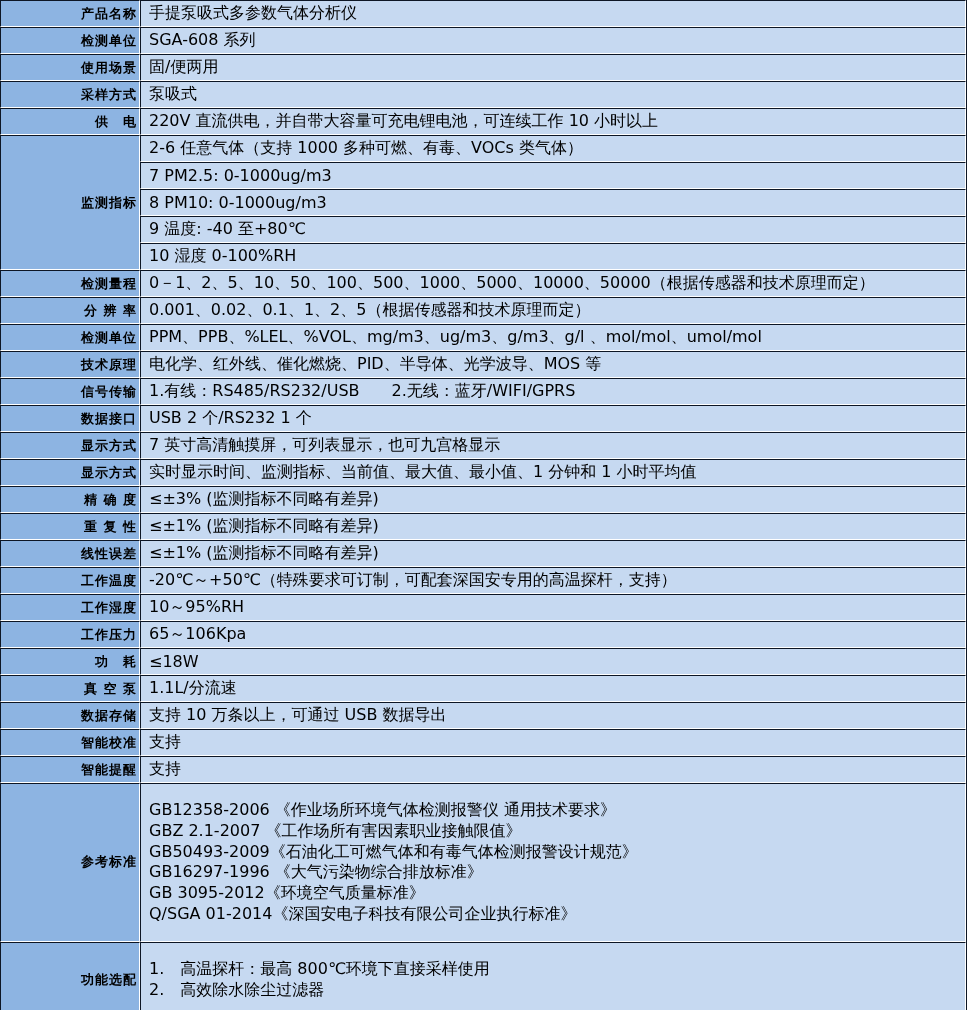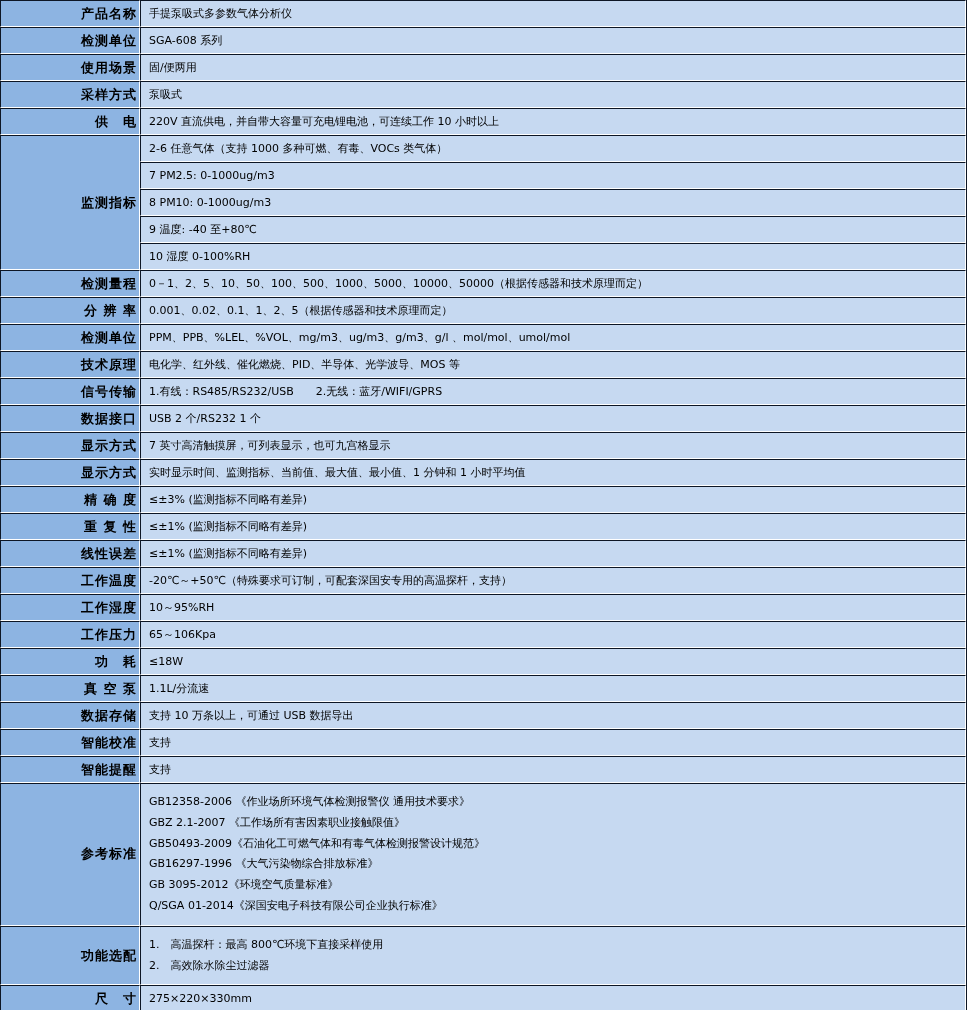--- a/index.html
+++ b/index.html
@@ -42,32 +42,32 @@
     vertical-align: middle;
     letter-spacing: 1px;
     padding: 0 2px;
   }
   td.value-cell {
     background: var(--value-bg, #c6d9f1);
     border-top: 1px solid var(--border-c, #0d1625);
     border-left: 1px solid var(--border-c, #0d1625);
     border-bottom: 1px solid #ffffff;
     border-right: 1px solid #ffffff;
-    font-size: 11px;
+    font-size: 16px;
     vertical-align: middle;
     padding: 2px 8px;
     white-space: pre-wrap;
     overflow: hidden;
   }
   tr.single { height: 27px; }
   td.value-cell .line {
     line-height: 20.8px;
     white-space: pre-wrap;
   }
-  td.value-cell.multi { padding: 8px 8px; }
+  td.value-cell.multi { padding: 16px 8px; }
 </style>
 </head>
 <body>
 
 <div id="page">
   <div id="table-wrap">
     <table class="spec">
       <colgroup>
         <col style="width:140px">
         <col>

